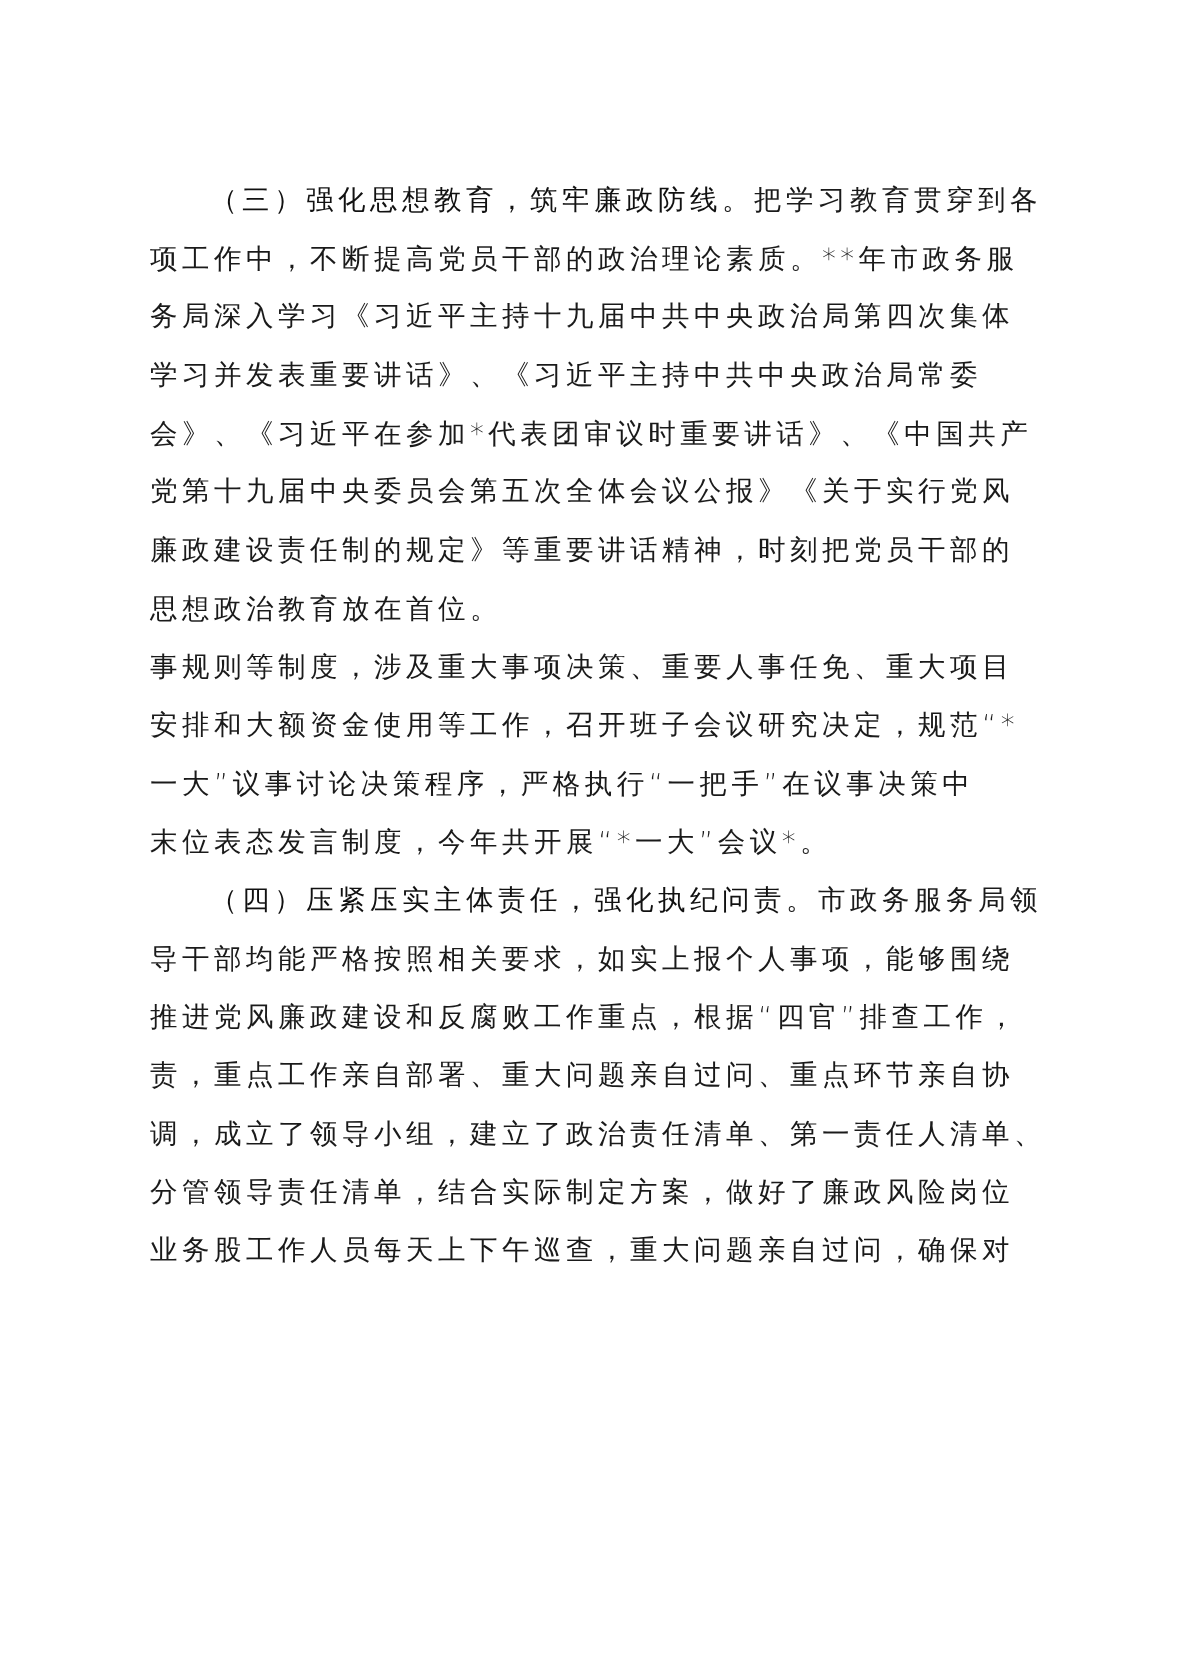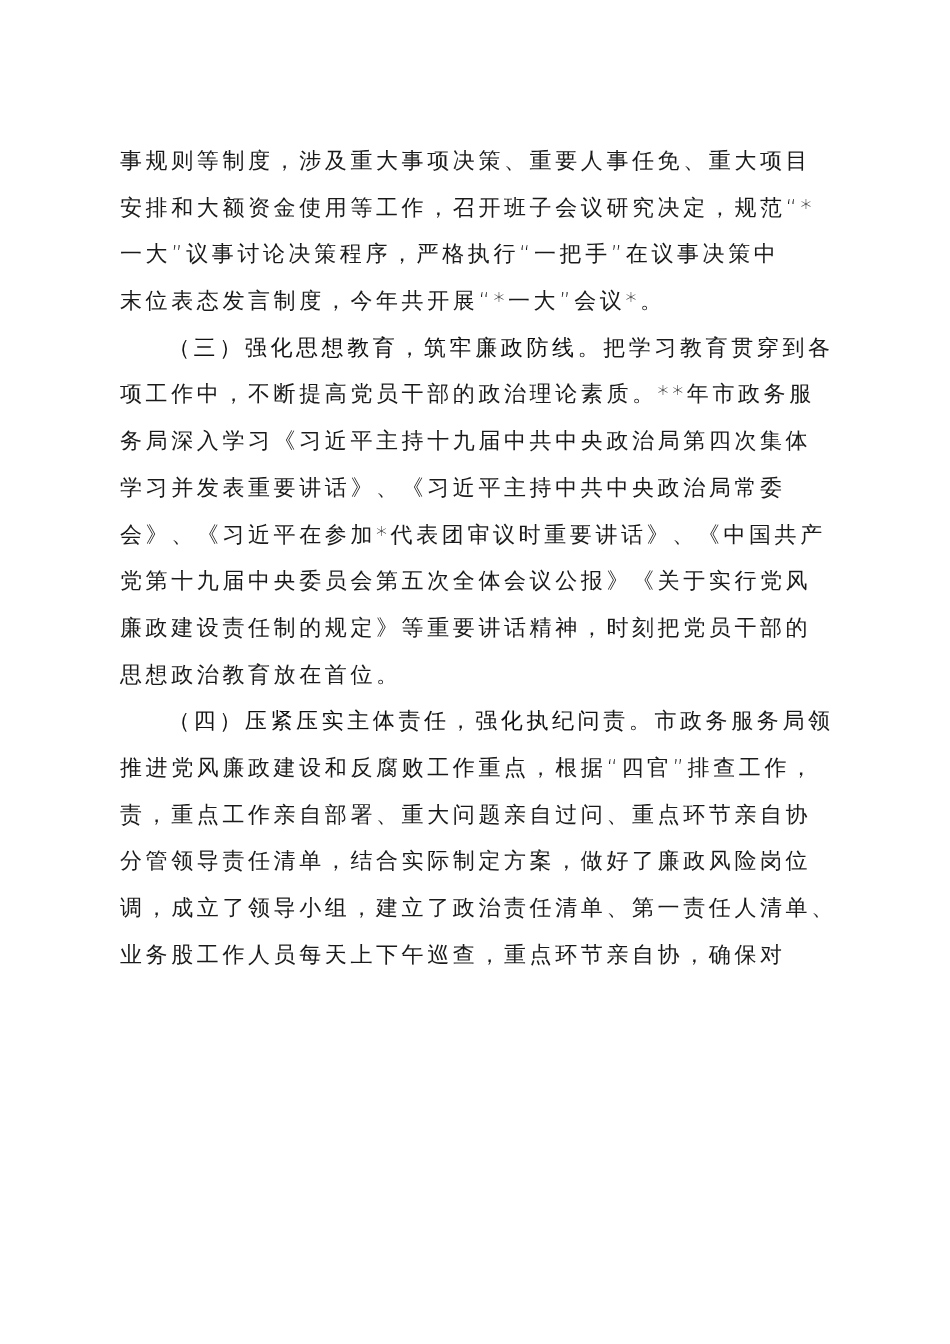--- a/index.html
+++ b/index.html
@@ -37,39 +37,40 @@
     font-weight: 400;
     color: #111111;
   }
 </style>
 </head>
 <body>
 
 <div class="page">
 
   <div>
-    <div class="line">事规则等制度，涉及重大事项决策、重要人事任免、重大项目</div>
-    <div class="line">安排和大额资金使用等工作，召开班子会议研究决定，规范“*</div>
-    <div class="line">一大”议事讨论决策程序，严格执行“一把手”在议事决策中</div>
-    <div class="line">末位表态发言制度，今年共开展“*一大”会议*。</div>
-  </div>
-
-  <div>
     <div class="line indent"><span class="heading">（三）强化思想教育，筑牢廉政防线。</span><span>把学习教育贯穿到各</span></div>
     <div class="line">项工作中，不断提高党员干部的政治理论素质。**年市政务服</div>
     <div class="line">务局深入学习《习近平主持十九届中共中央政治局第四次集体</div>
     <div class="line">学习并发表重要讲话》、《习近平主持中共中央政治局常委</div>
     <div class="line">会》、《习近平在参加*代表团审议时重要讲话》、《中国共产</div>
     <div class="line">党第十九届中央委员会第五次全体会议公报》《关于实行党风</div>
     <div class="line">廉政建设责任制的规定》等重要讲话精神，时刻把党员干部的</div>
     <div class="line">思想政治教育放在首位。</div>
   </div>
 
   <div>
+    <div class="line">事规则等制度，涉及重大事项决策、重要人事任免、重大项目</div>
+    <div class="line">安排和大额资金使用等工作，召开班子会议研究决定，规范“*</div>
+    <div class="line">一大”议事讨论决策程序，严格执行“一把手”在议事决策中</div>
+    <div class="line">末位表态发言制度，今年共开展“*一大”会议*。</div>
+  </div>
+
+  <div>
     <div class="line indent"><span class="heading">（四）压紧压实主体责任，强化执纪问责。</span><span>市政务服务局领</span></div>
+    <div class="line">导干部均能严格按照相关要求，如实上报个人事项，能够围绕</div>
     <div class="line">推进党风廉政建设和反腐败工作重点，根据“四官”排查工作，</div>
     <div class="line">责，重点工作亲自部署、重大问题亲自过问、重点环节亲自协</div>
+    <div class="line">调，成立了领导小组，建立了政治责任清单、第一责任人清单、</div>
     <div class="line">分管领导责任清单，结合实际制定方案，做好了廉政风险岗位</div>
-    <div class="line">调，成立了领导小组，建立了政治责任清单、第一责任人清单、</div>
-    <div class="line">业务股工作人员每天上下午巡查，重点环节亲自协，确保对</div>
+    <div class="line">业务股工作人员每天上下午巡查，重大问题亲自过问，确保对</div>
   </div>
 
 </div>
 
 </body></html>

